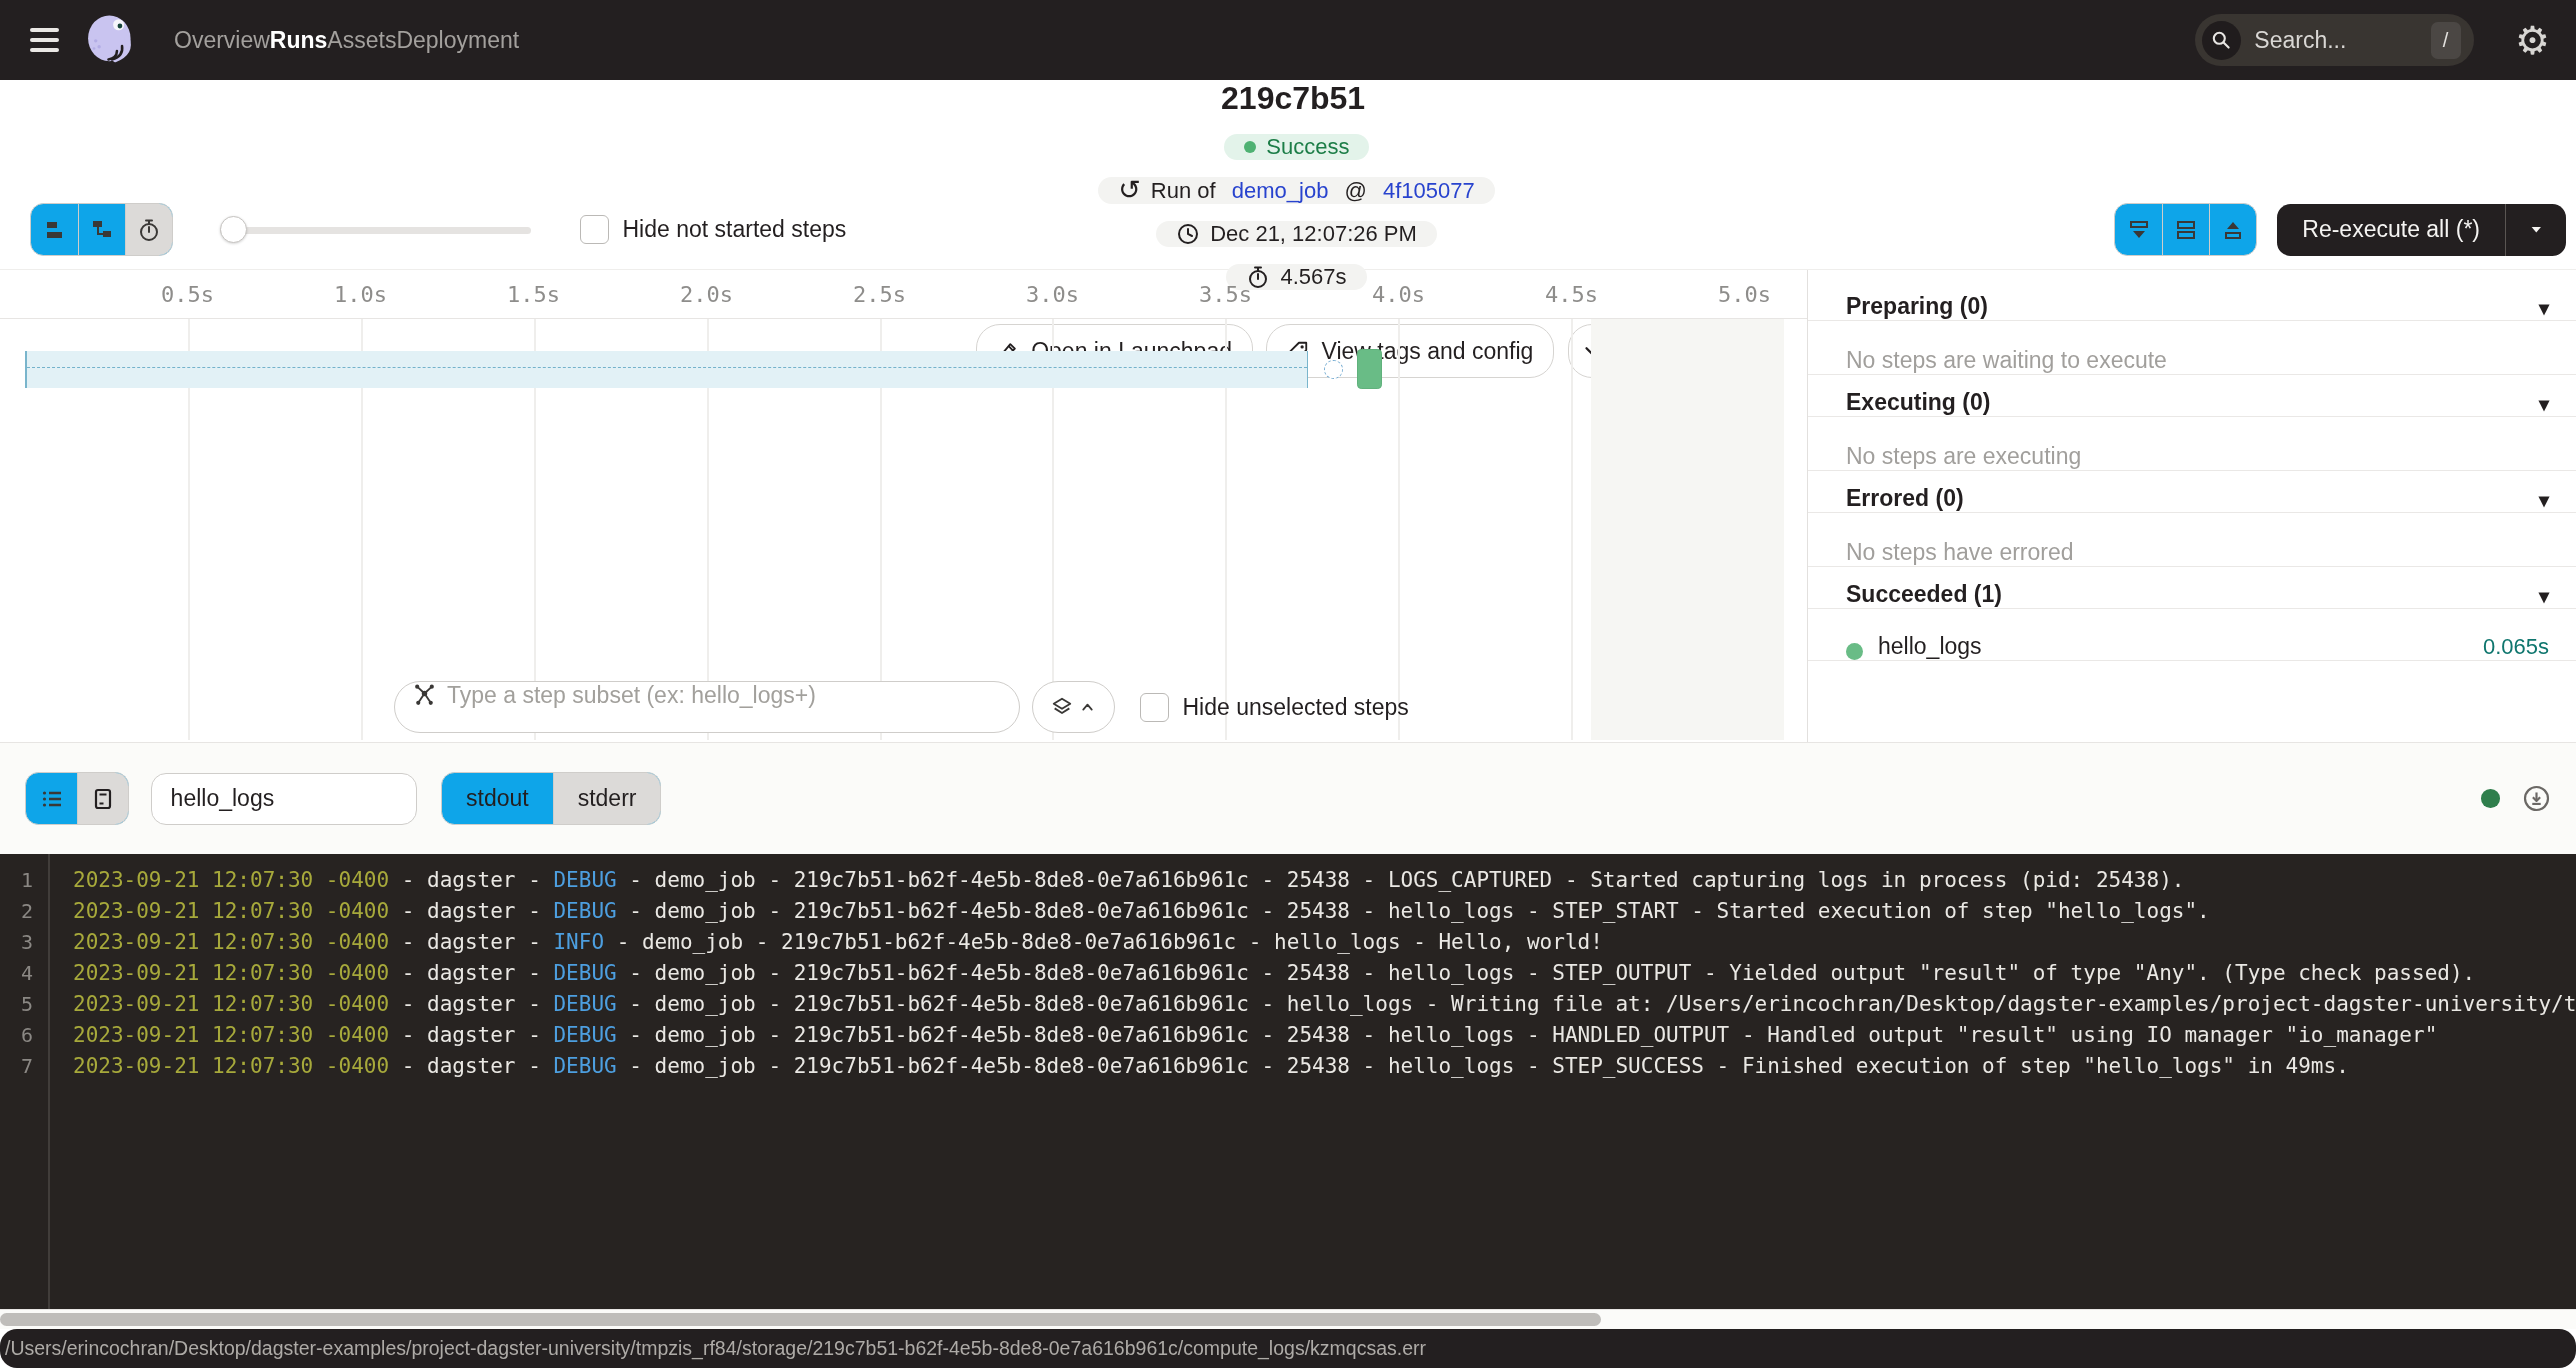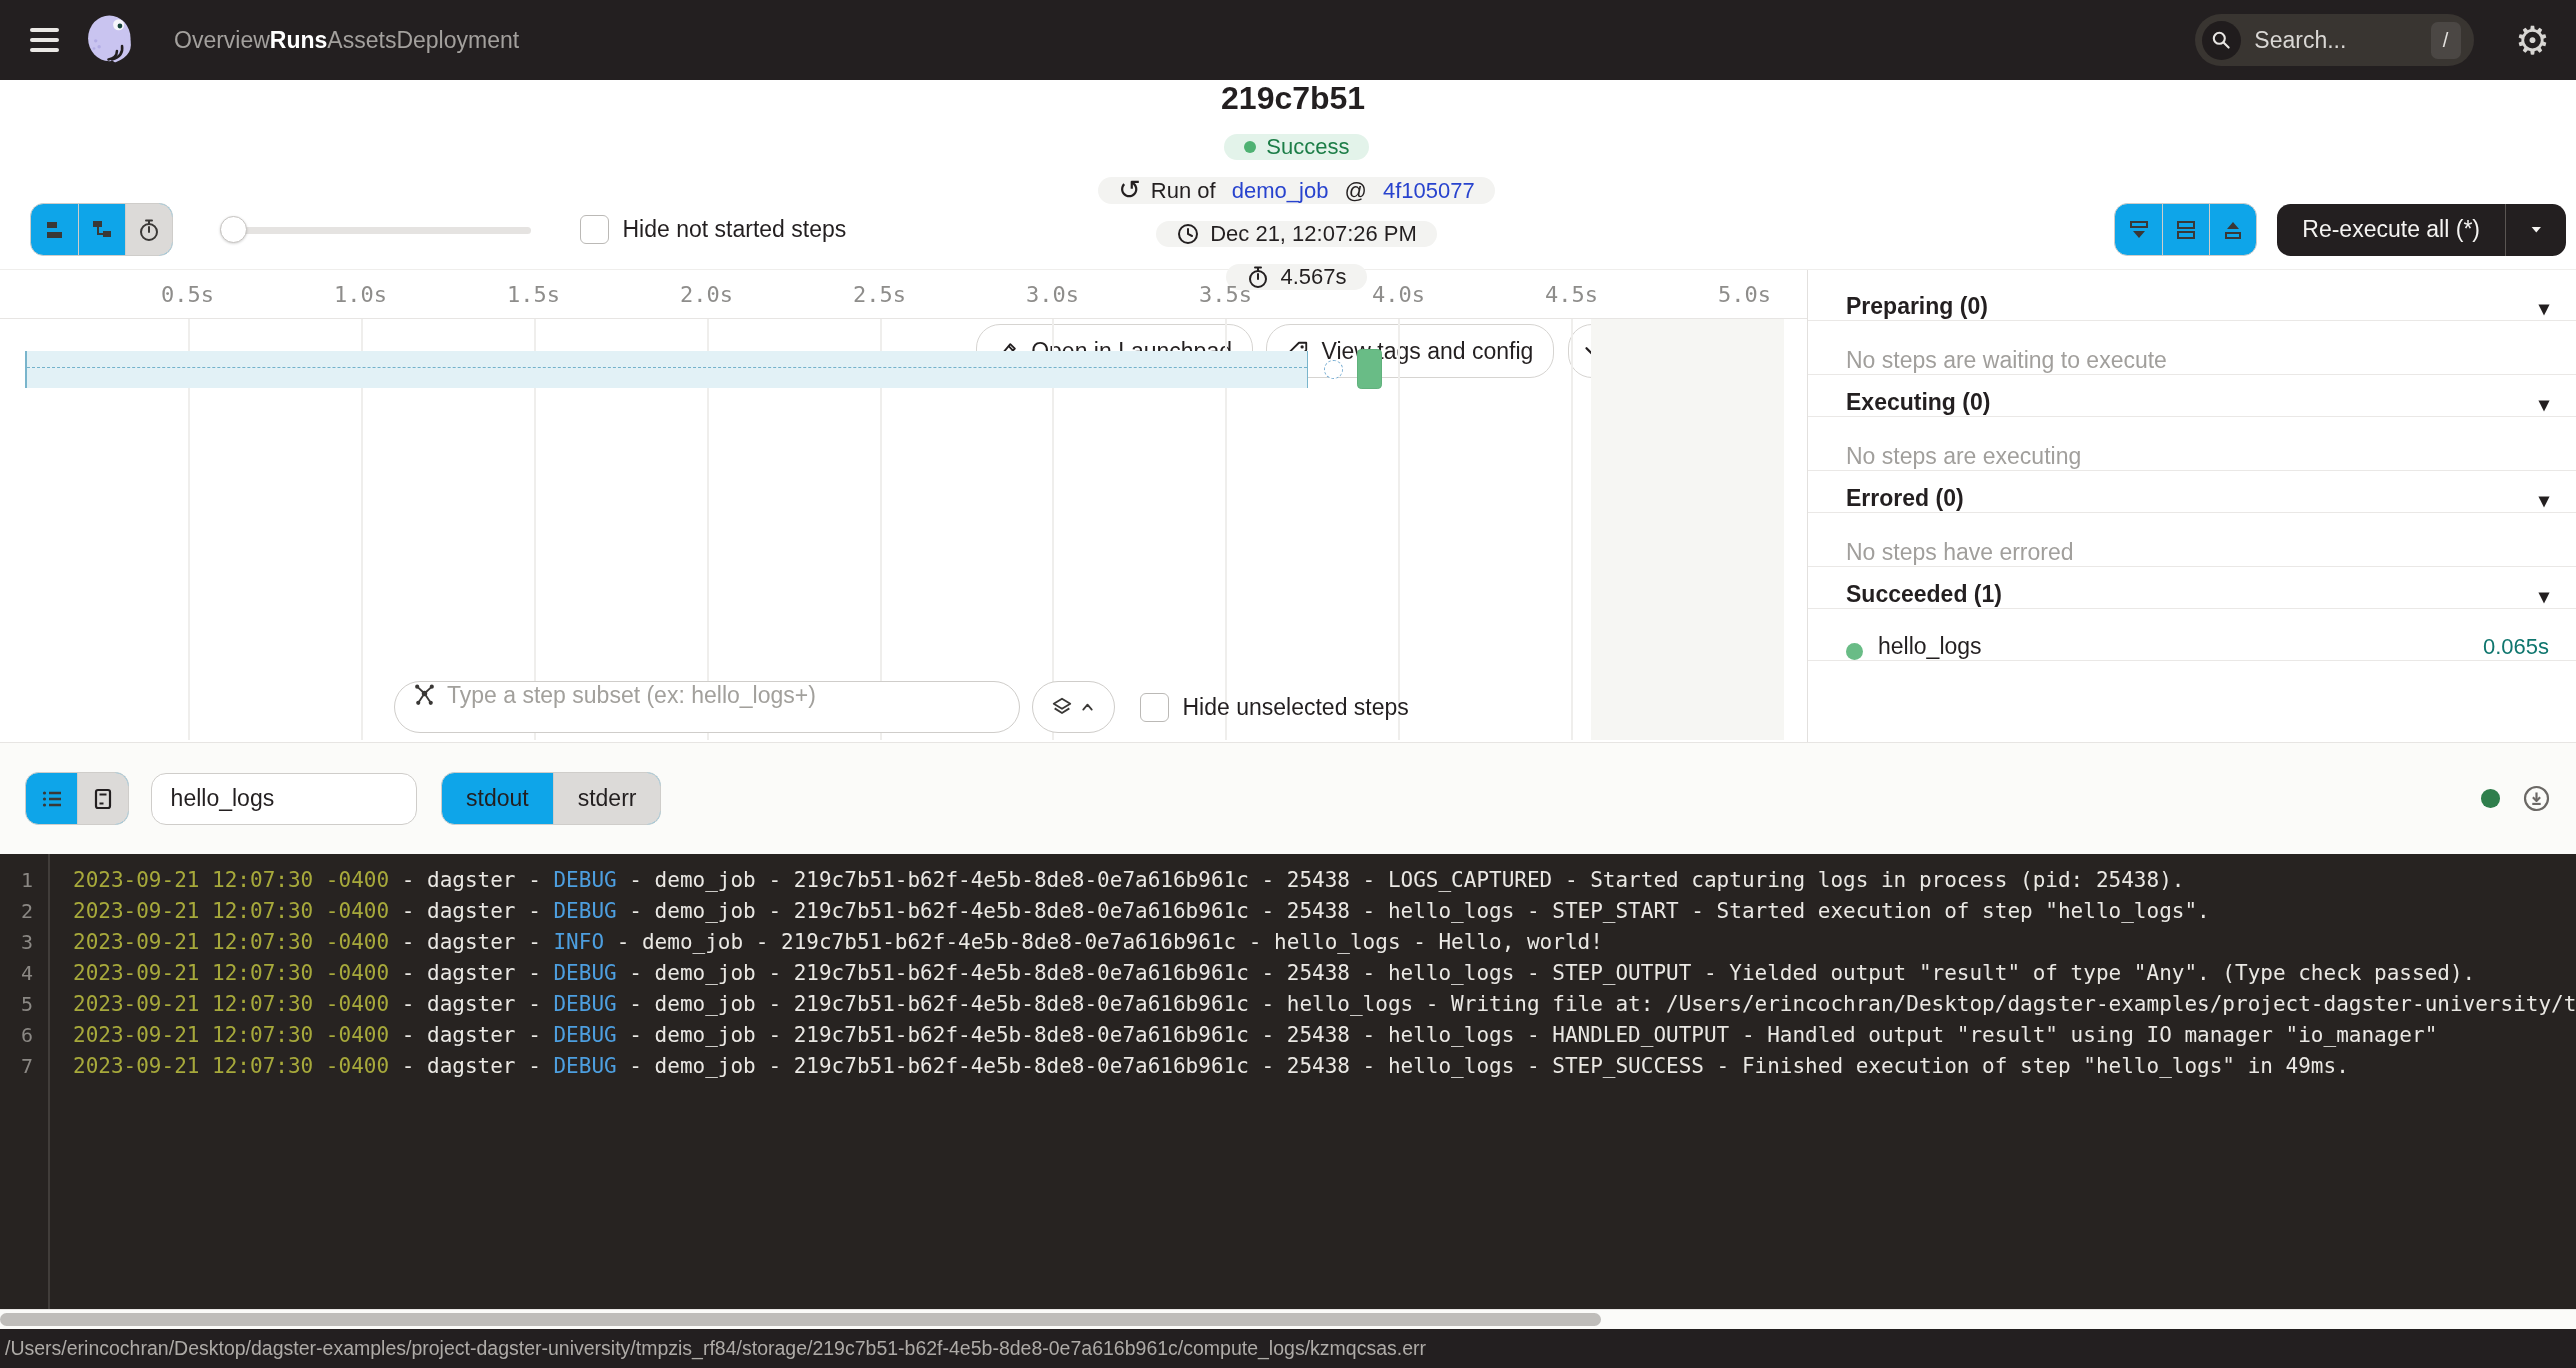--- a/index.html
+++ b/index.html
@@ -93,21 +93,21 @@
   .logarea::before { content: ""; position: absolute; left: 48px; top: 0; bottom: 0; width: 1.7px; background: #413D3A; }
   .logline { display: flex; height: 31px; align-items: center; font-family: "DejaVu Sans Mono", monospace; font-size: 21px; color: #EAE8E4; white-space: pre; }
   .lnum { width: 48px; flex: none; text-align: right; padding-right: 15px; color: #8B8884; font-size: 20px; }
   .ltext { padding-left: 25px; overflow: hidden; white-space: pre; }
   .lts { color: #A7A93B; }
   .llevel { color: #4D9FE0; }
 
   
   .hscroll { height: 20px; background: #FBFBF9; position: relative; border-top: 0.8px solid #E7E5E3; }
   .hthumb { position: absolute; left: 0; top: 3.4px; height: 12.7px; width: 1601px; background: #BFBDBA; border-radius: 6.8px; cursor: pointer; }
-  .footer { height: 39px; background: #231F20; color: #AEABA7; font-size: 19.5px; display: flex; align-items: center; padding-left: 5px; white-space: pre; }
+  .footer { height: 39px; background: #231F20; color: #AEABA7; font-size: 19.5px; display: flex; align-items: center; padding-left: 5px; white-space: pre; border-radius: 17px; }
 </style>
 </head>
 <body>
 
 <nav class="topnav">
   <div class="burger">
       <span></span>
       <span></span>
       <span></span>
     </div>

